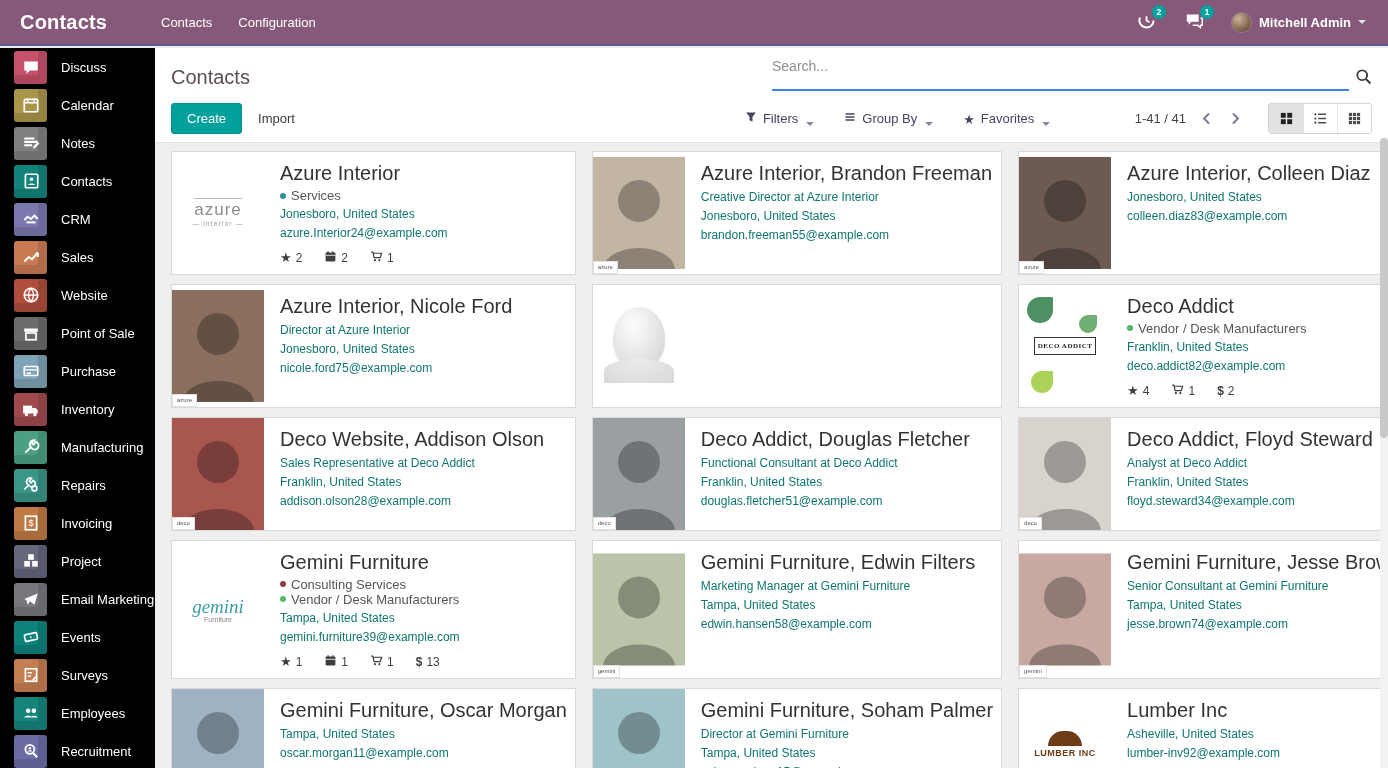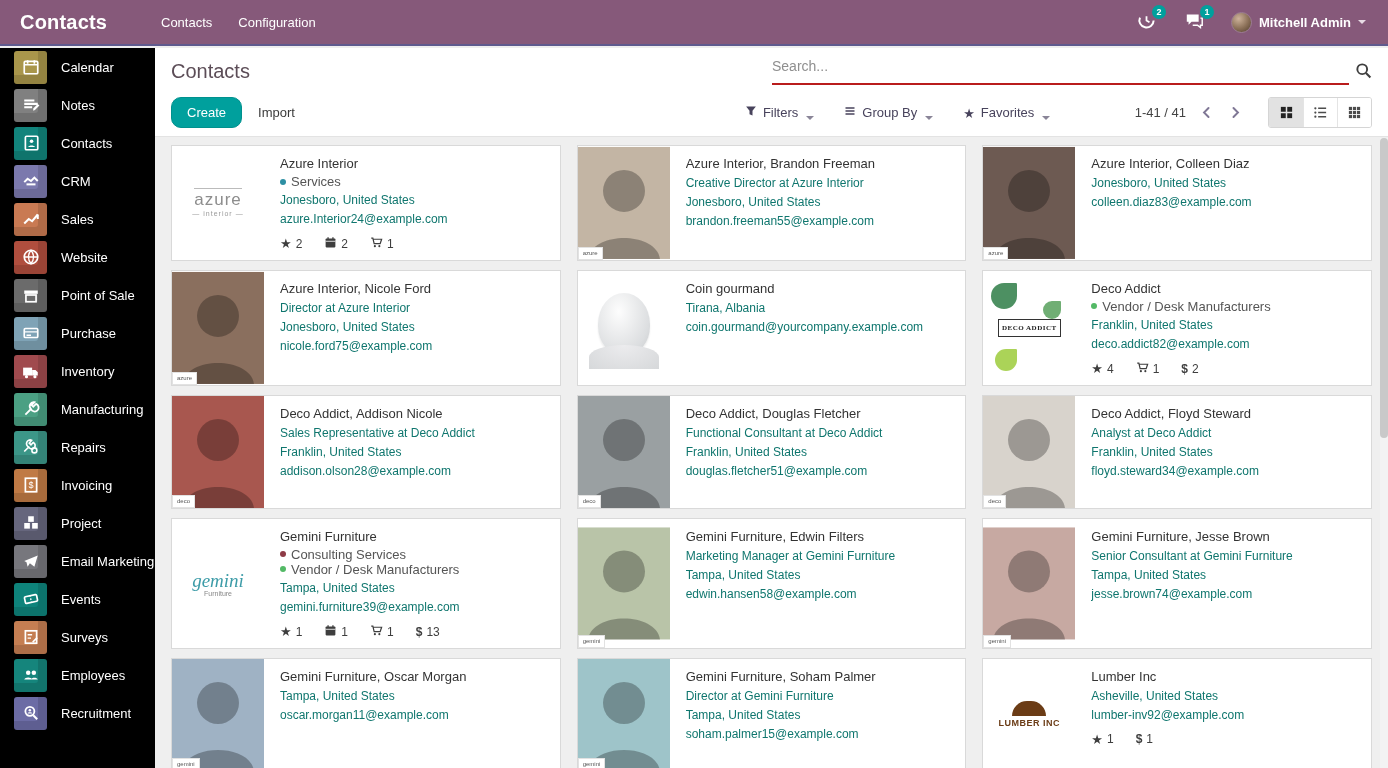--- a/index.html
+++ b/index.html
@@ -26,27 +26,27 @@
   .s-icon { width:33px; height:33px; border-radius:3px; flex:none; display:flex; align-items:center; justify-content:center; color:#fff; box-shadow:inset -9px -9px 0 rgba(0,0,0,.12); }
   .s-icon svg { width:18px; height:18px; }
   .s-label { color:#fff; font-size:13px; white-space:nowrap; }
 
   
   .main { position:fixed; top:48px; left:155px; width:1233px; height:720px; display:flex; flex-direction:column; }
   .ctrl-panel { background:#fff; border-bottom:1px solid #e3e3e3; padding:10px 16px 8px 16px; flex:none; }
   .ctrl-top { display:flex; align-items:flex-end; justify-content:space-between; }
   .breadcrumb { font-size:20px; color:#5c4d57; padding-bottom:2px; }
   .search-wrap { display:flex; align-items:flex-end; width:600px; }
-  .search-box { flex:1; display:flex; align-items:center; border-bottom:2px solid #b91c1c; padding-bottom:9px;justify-content:flex-end; }
+  .search-box { flex:1; display:flex; align-items:center; border-bottom:2px solid #3b82f6; padding-bottom:15px;justify-content:flex-end; }
   .search-input { border:none; outline:none; width:100%; font-size:14px; color:#444; font-family:"Liberation Sans",sans-serif; }
   .search-input::placeholder { color:#8f8f8f; }
   .search-mag { color:#3f3f3f; margin-left:6px; padding-bottom:2px; cursor:pointer; }
   .search-mag svg { width:17px; height:17px; }
   .ctrl-bottom { display:flex; align-items:center; margin-top:12px; }
-  .btn-create { background:#00A09D; color:#fff; border:1px solid #00918e; border-radius:10px; font-size:13px; padding:7px 15px; cursor:pointer; font-family:"Liberation Sans",sans-serif; }
+  .btn-create { background:#00A09D; color:#fff; border:1px solid #00918e; border-radius:3px; font-size:13px; padding:7px 15px; cursor:pointer; font-family:"Liberation Sans",sans-serif; }
   .btn-import { background:none; border:none; color:#3a3a3a; font-size:13px; margin-left:16px; cursor:pointer; font-family:"Liberation Sans",sans-serif; }
   .filter-bar { display:flex; align-items:center; gap:30px; margin-left:450px; color:#48435c; font-size:13px; }
   .filter-item { display:flex; align-items:flex-end; gap:6px; cursor:pointer; white-space:nowrap; }
   .filter-item svg { width:12px; height:12px; }
   .filter-item .star-ch { font-size:13px; line-height:1; }
   .filter-item .caret-down { color:#8a8598; margin-left:2px; }
   .pager { margin-left:auto; display:flex; align-items:center; gap:14px; }
   .pager-text { font-size:13px; color:#444; }
   .pager-nav { display:flex; gap:16px; color:#7f7795; }
   .pager-btn { cursor:pointer; display:flex; align-items:center; }
@@ -58,21 +58,21 @@
   .vs-btn svg { width:15px; height:15px; }
 
   
   .kanban { flex:1; overflow:hidden; background:#efefef; padding:8px 16px 0 16px; position:relative; }
   .grid { display:grid; grid-template-columns:repeat(3,1fr); column-gap:16px; row-gap:9px; }
   .card { background:#fff; border:1px solid #d9d9d9; display:flex; min-height:112px; cursor:pointer; }
   .card-img { width:92px; flex:none; position:relative; overflow:hidden; background:#fff; }
   .person-sil { width:100%; height:100%; display:block; }
   .overlay-logo { position:absolute; left:0; bottom:0; background:#fff; border:1px solid #e2e2e2; font-size:6px; color:#555; padding:2px 4px; line-height:1.1; text-align:center; }
   .card-body { flex:1; padding:10px 8px 8px 16px; min-width:0; }
-  .card-title { font-size:13px; color:#333; margin-bottom:3px; white-space:nowrap; overflow:hidden; }
+  .card-title { font-size:20px; color:#333; margin-bottom:3px; white-space:nowrap; overflow:hidden; }
   .tag-row { display:flex; flex-wrap:wrap; gap:0 10px; margin:1px 0 2px 0; }
   .tag { display:flex; align-items:center; gap:5px; font-size:13px; color:#555; }
   .tag-dot { width:6px; height:6px; border-radius:50%; flex:none; }
   .card-line { font-size:12px; color:#0f766e; line-height:1.58; white-space:nowrap; overflow:hidden; }
   .badge-row { display:flex; gap:22px; margin-top:7px; align-items:center; }
   .kbadge { display:flex; align-items:center; gap:4px; color:#3e3e3e; font-size:12px; }
   .kbadge svg { width:13px; height:13px; }
   .kbadge .star-ch { font-size:13px; color:#3e3e3e; }
   .kbadge .dollar-ch { font-size:12px; font-weight:bold; color:#3e3e3e; }
 
@@ -122,20 +122,28 @@
     </div>
     <div class="user-menu">
       <span class="avatar"></span>
       <span class="user-name">Mitchell Admin</span>
       <span class="caret-down"></span>
     </div>
   </div>
 </div>
 
 <div class="sidebar">
+    <div class="s-item">
+      <span class="s-icon" style="background: rgb(198, 81, 107);">
+        <svg viewBox="0 0 16 16" fill="none" xmlns="http://www.w3.org/2000/svg">
+          <path d="M2 3h12v8H7l-3 3v-3H2z" fill="currentColor"></path>
+        </svg>
+      </span>
+      <span class="s-label">Discuss</span>
+    </div>
     <div class="s-item">
       <span class="s-icon" style="background: rgb(169, 150, 75);">
         <svg viewBox="0 0 16 16" fill="none" xmlns="http://www.w3.org/2000/svg">
           <rect x="2" y="3" width="12" height="11" rx="1" stroke="currentColor" stroke-width="1.5"></rect>
           <path d="M2 6h12M5 2v3M11 2v3" stroke="currentColor" stroke-width="1.5"></path>
         </svg>
       </span>
       <span class="s-label">Calendar</span>
     </div>
     <div class="s-item">
@@ -489,27 +497,20 @@
     </div>
   </div>
 
   <div class="card">
     <div class="card-img">
             <div style="padding-top:22px">
               <div class="avatar-egg"></div>
               <div class="avatar-shoulders"></div>
             </div>
           </div>
-    <div class="card-body">
-      <div class="card-title">Coin gourmand</div>
-
-      <div class="card-line loc">Tirana, Albania</div>
-      <div class="card-line mail">coin.gourmand@yourcompany.example.com</div>
-
-    </div>
   </div>
 
   <div class="card">
     <div class="card-img">
             <div class="logo-box logo-deco">
               <span class="leaf l1"></span>
               <span class="leaf l2"></span>
               <span class="leaf l3"></span>
               <div class="lg-frame">DECO ADDICT</div>
             </div>
@@ -549,21 +550,21 @@
   <div class="card">
     <div class="card-img">
             <svg class="person-sil" viewBox="0 0 92 112" xmlns="http://www.w3.org/2000/svg">
               <rect width="92" height="112" fill="#a8574f"></rect>
               <circle cx="46" cy="44" r="21" fill="rgba(0,0,0,0.28)"></circle>
               <path d="M10 112c4-28 68-28 72 0z" fill="rgba(0,0,0,0.28)"></path>
             </svg>
             <span class="overlay-logo">deco</span>
           </div>
     <div class="card-body">
-      <div class="card-title">Deco Addict, Addison Nicole</div>
+      <div class="card-title">Deco Website, Addison Olson</div>
 
       <div class="card-line sub">Sales Representative at Deco Addict</div>
       <div class="card-line loc">Franklin, United States</div>
       <div class="card-line mail">addison.olson28@example.com</div>
 
     </div>
   </div>
 
   <div class="card">
     <div class="card-img">

